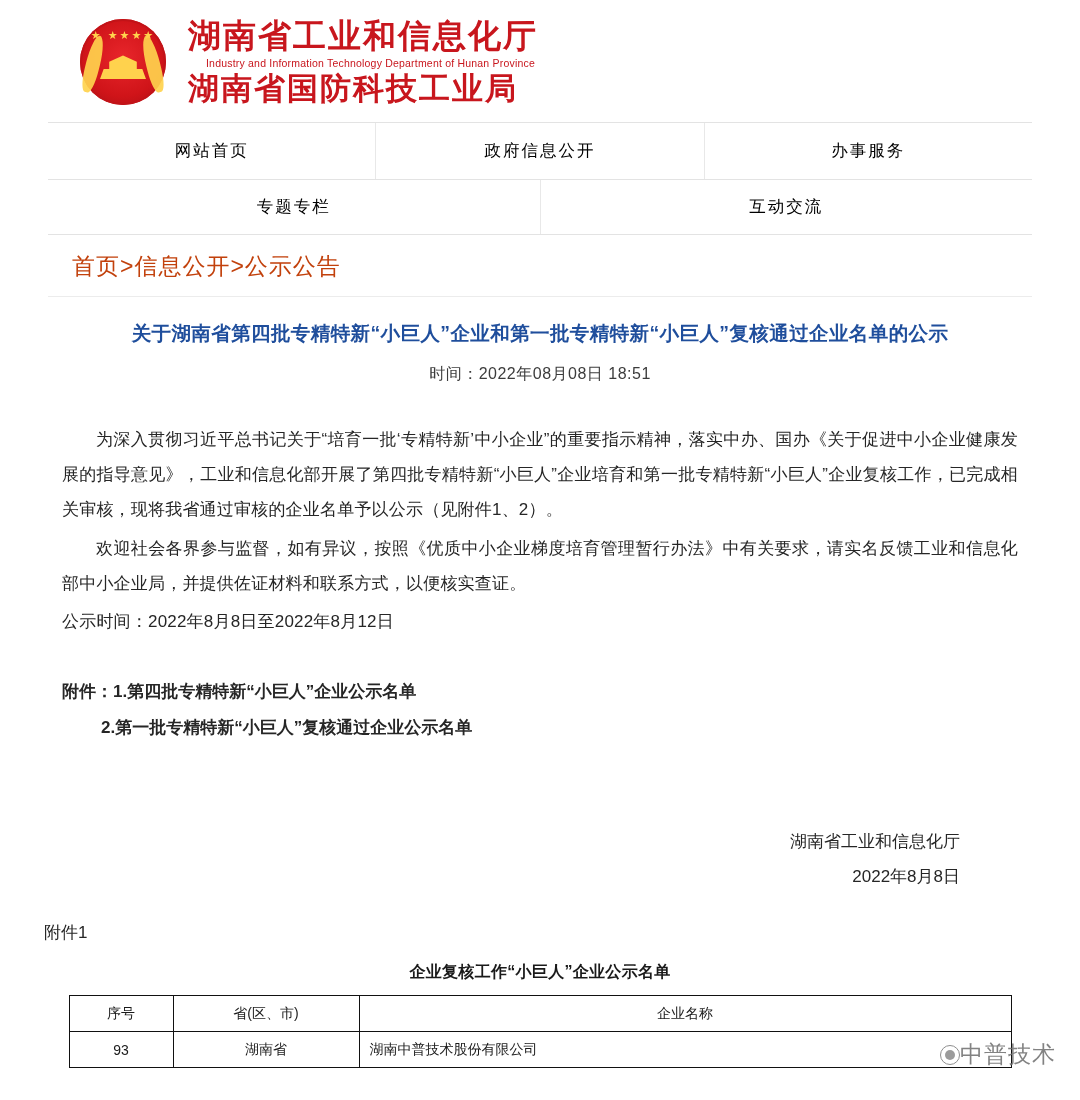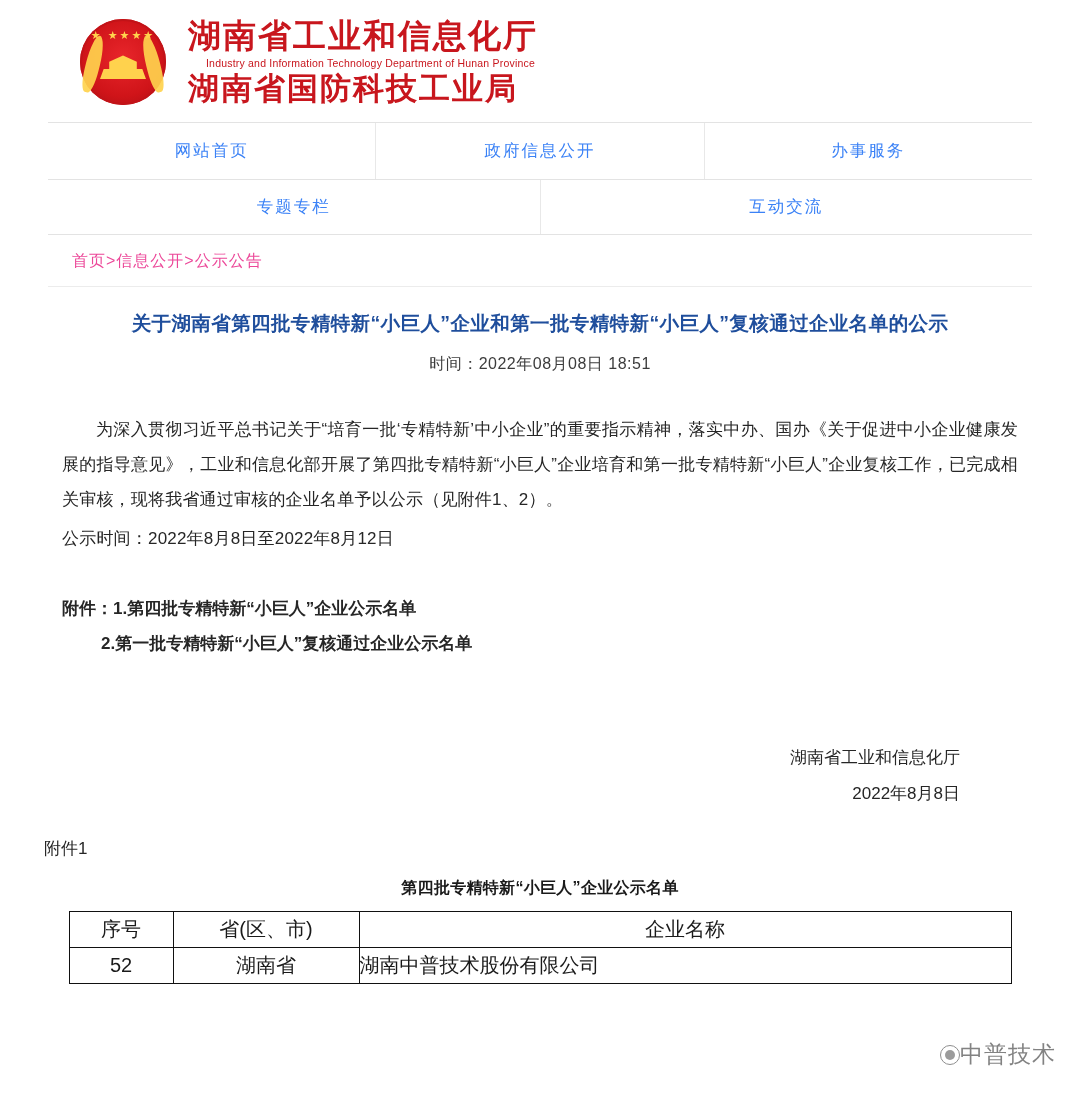--- a/index.html
+++ b/index.html
@@ -86,33 +86,33 @@
     border-top: 1px solid #e3e3e3;
   }
   .nav-row {
     display: flex;
     border-bottom: 1px solid #e3e3e3;
   }
   .nav-item {
     flex: 1 1 0;
     text-align: center;
     padding: 17px 0;
-    color: #3b82f6;
+    color: #000000;
     font-size: 16.5px;
     letter-spacing: 2px;
     border-right: 1px solid #e8e8e8;
   }
   .nav-item:last-child { border-right: none; }
   .nav-row.second .nav-item { padding: 16px 0; }
   
   .breadcrumb {
     margin: 0 48px;
     padding: 16px 0 14px 24px;
-    color: #ec4899;
-    font-size: 16px;
+    color: #c2410c;
+    font-size: 23px;
     border-bottom: 1px solid #ececec;
     letter-spacing: 1px;
   }
   
   .article { padding: 0 62px; }
   .doc-title {
     color: #1f4e9c;
     font-size: 19.5px;
     font-weight: bold;
     text-align: center;
@@ -170,31 +170,31 @@
   }
   
   table.list {
     margin: 12px auto 0 auto;
     width: 942px;
     border-collapse: collapse;
     table-layout: fixed;
   }
   table.list th, table.list td {
     border: 1px solid #111;
-    font-size: 20px;
+    font-size: 14px;
     color: #1a1a1a;
     height: 36px;
     font-weight: normal;
   }
   table.list th { text-align: center; }
   table.list col.c1 { width: 104px; }
   table.list col.c2 { width: 186px; }
   table.list col.c3 { width: 652px; }
   td.c-idx, td.c-prov { text-align: center; }
-  td.c-name { text-align: left; padding-left: 0; }
+  td.c-name { text-align: left; padding-left: 10px; }
   
   .watermark {
     position: absolute;
     right: 24px;
     bottom: 30px;
     display: flex;
     align-items: center;
     color: #6d6d6d;
     font-size: 23px;
     letter-spacing: 1px;
@@ -247,57 +247,58 @@
   </div>
 
   <div class="breadcrumb">首页&gt;信息公开&gt;公示公告</div>
 
   <div class="article">
     <div class="doc-title">关于湖南省第四批专精特新“小巨人”企业和第一批专精特新“小巨人”复核通过企业名单的公示</div>
     <div class="doc-time">时间：2022年08月08日 18:51</div>
 
     <div class="body-text">
       <p class="indent">为深入贯彻习近平总书记关于“培育一批‘专精特新’中小企业”的重要指示精神，落实中办、国办《关于促进中小企业健康发展的指导意见》，工业和信息化部开展了第四批专精特新“小巨人”企业培育和第一批专精特新“小巨人”企业复核工作，已完成相关审核，现将我省通过审核的企业名单予以公示（见附件1、2）。</p>
+      <p class="indent">欢迎社会各界参与监督，如有异议，按照《优质中小企业梯度培育管理暂行办法》中有关要求，请实名反馈工业和信息化部中小企业局，并提供佐证材料和联系方式，以便核实查证。</p>
       <p class="meta-line">公示时间：2022年8月8日至2022年8月12日</p>
     </div>
 
     <div class="attach-block">
       <span class="a-row">
         <span>附件：</span><span>1.第四批专精特新“小巨人”企业公示名单</span>
       </span>
       <span class="a-row second">
         <span>2.第一批专精特新“小巨人”复核通过企业公示名单</span>
       </span>
     </div>
 
     <div class="sign">
       <div>湖南省工业和信息化厅</div>
       <div>2022年8月8日</div>
     </div>
   </div>
 
   <div class="attach-label">附件1</div>
-  <div class="table-title">第四批专精特新“小巨人”企业公示名单</div>
+  <div class="table-title">企业复核工作“小巨人”企业公示名单</div>
 
   <table class="list">
     <colgroup>
         <col class="c1">
         <col class="c2">
         <col class="c3">
       </colgroup>
     <thead>
       <tr>
         <th>序号</th>
         <th>省(区、市)</th>
         <th>企业名称</th>
       </tr>
     </thead>
     <tbody>
       <tr>
-        <td class="c-idx">52</td>
+        <td class="c-idx">93</td>
         <td class="c-prov">湖南省</td>
         <td class="c-name">湖南中普技术股份有限公司</td>
       </tr>
     </tbody>
   </table>
 
   <div class="watermark">
     <div class="wm-logo"></div>
     <span>中普技术</span>
   </div>

